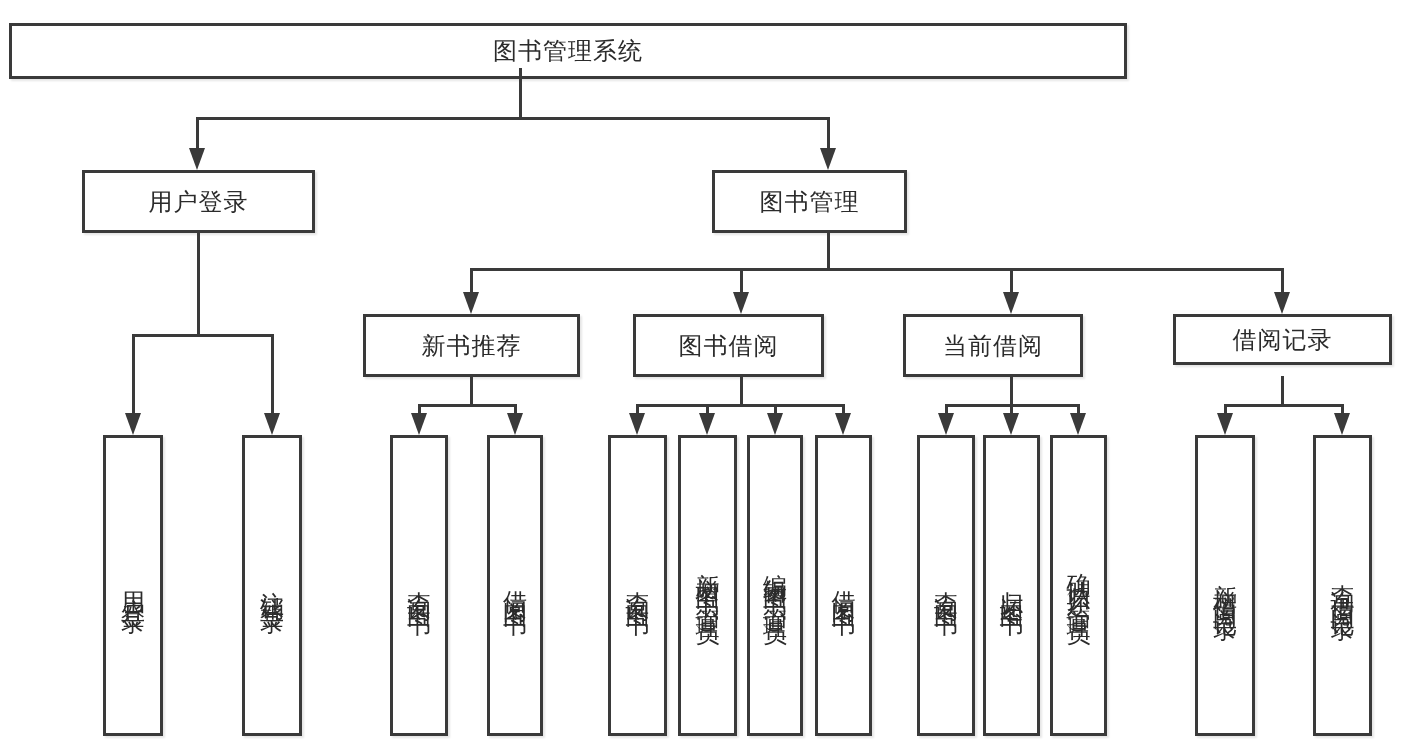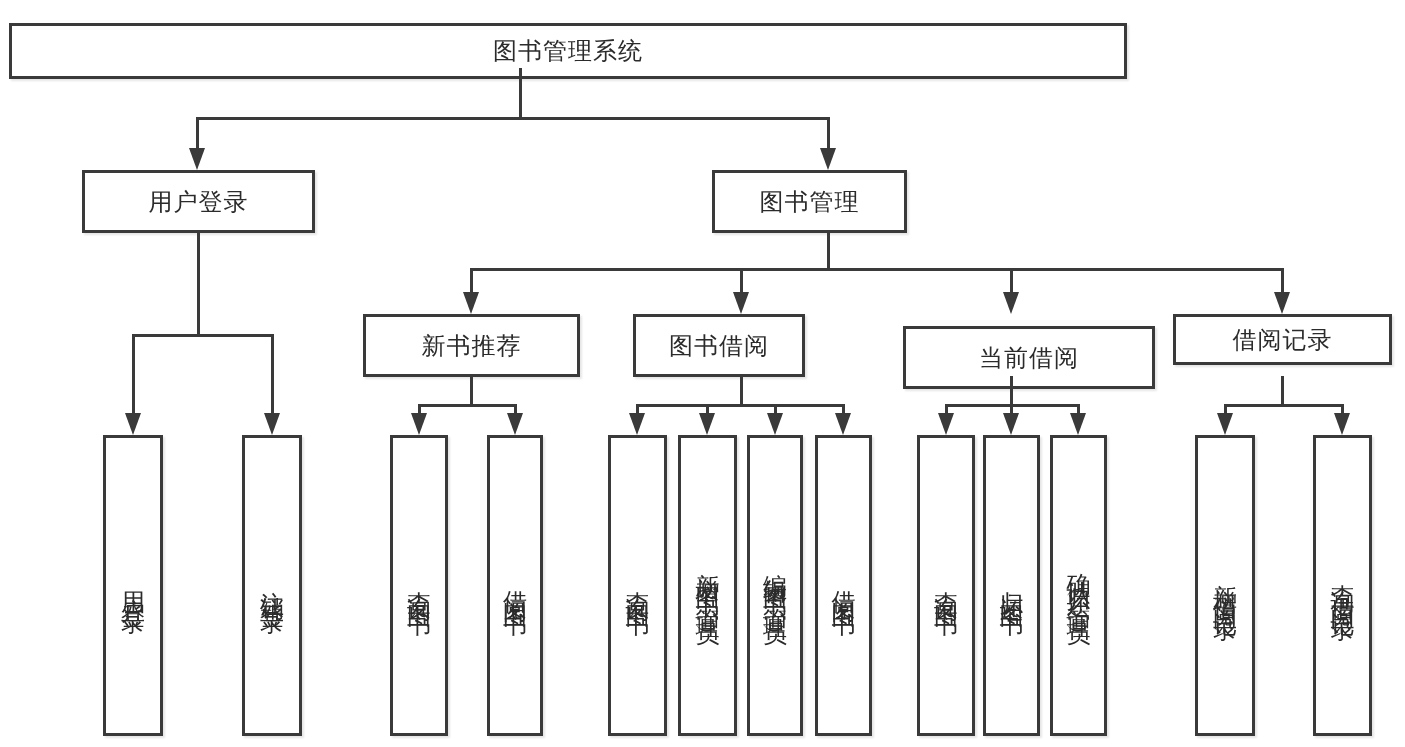--- a/index.html
+++ b/index.html
@@ -88,22 +88,22 @@
   <div class="vline" style="left:470px; top:268px; height:26px;"></div>
   <div class="vline" style="left:740px; top:268px; height:26px;"></div>
   <div class="vline" style="left:1010px; top:268px; height:26px;"></div>
   <div class="vline" style="left:1281px; top:268px; height:26px;"></div>
   <div class="arrow" style="left:463px; top:292px;"></div>
   <div class="arrow" style="left:733px; top:292px;"></div>
   <div class="arrow" style="left:1003px; top:292px;"></div>
   <div class="arrow" style="left:1274px; top:292px;"></div>
 
   <div class="box" style="left:363px; top:314px; width:217px; height:63px;">新书推荐</div>
-  <div class="box" style="left:633px; top:314px; width:172px; height:63px;">图书借阅</div>
-  <div class="box" style="left:903px; top:326px; width:252px; height:63px;">当前借阅</div>
+  <div class="box" style="left:633px; top:314px; width:191px; height:63px;">图书借阅</div>
+  <div class="box" style="left:903px; top:314px; width:180px; height:63px;">当前借阅</div>
   <div class="box" style="left:1173px; top:314px; width:219px; height:51px;">借阅记录</div>
 
   <div class="vline" style="left:470px; top:376px; height:31px;"></div>
   <div class="hline" style="left:418px; top:404px; width:99px;"></div>
   <div class="vline" style="left:418px; top:404px; height:12px;"></div>
   <div class="vline" style="left:514px; top:404px; height:12px;"></div>
   <div class="arrow" style="left:411px; top:413px;"></div>
   <div class="arrow" style="left:507px; top:413px;"></div>
 
   <div class="vline" style="left:740px; top:376px; height:31px;"></div>

